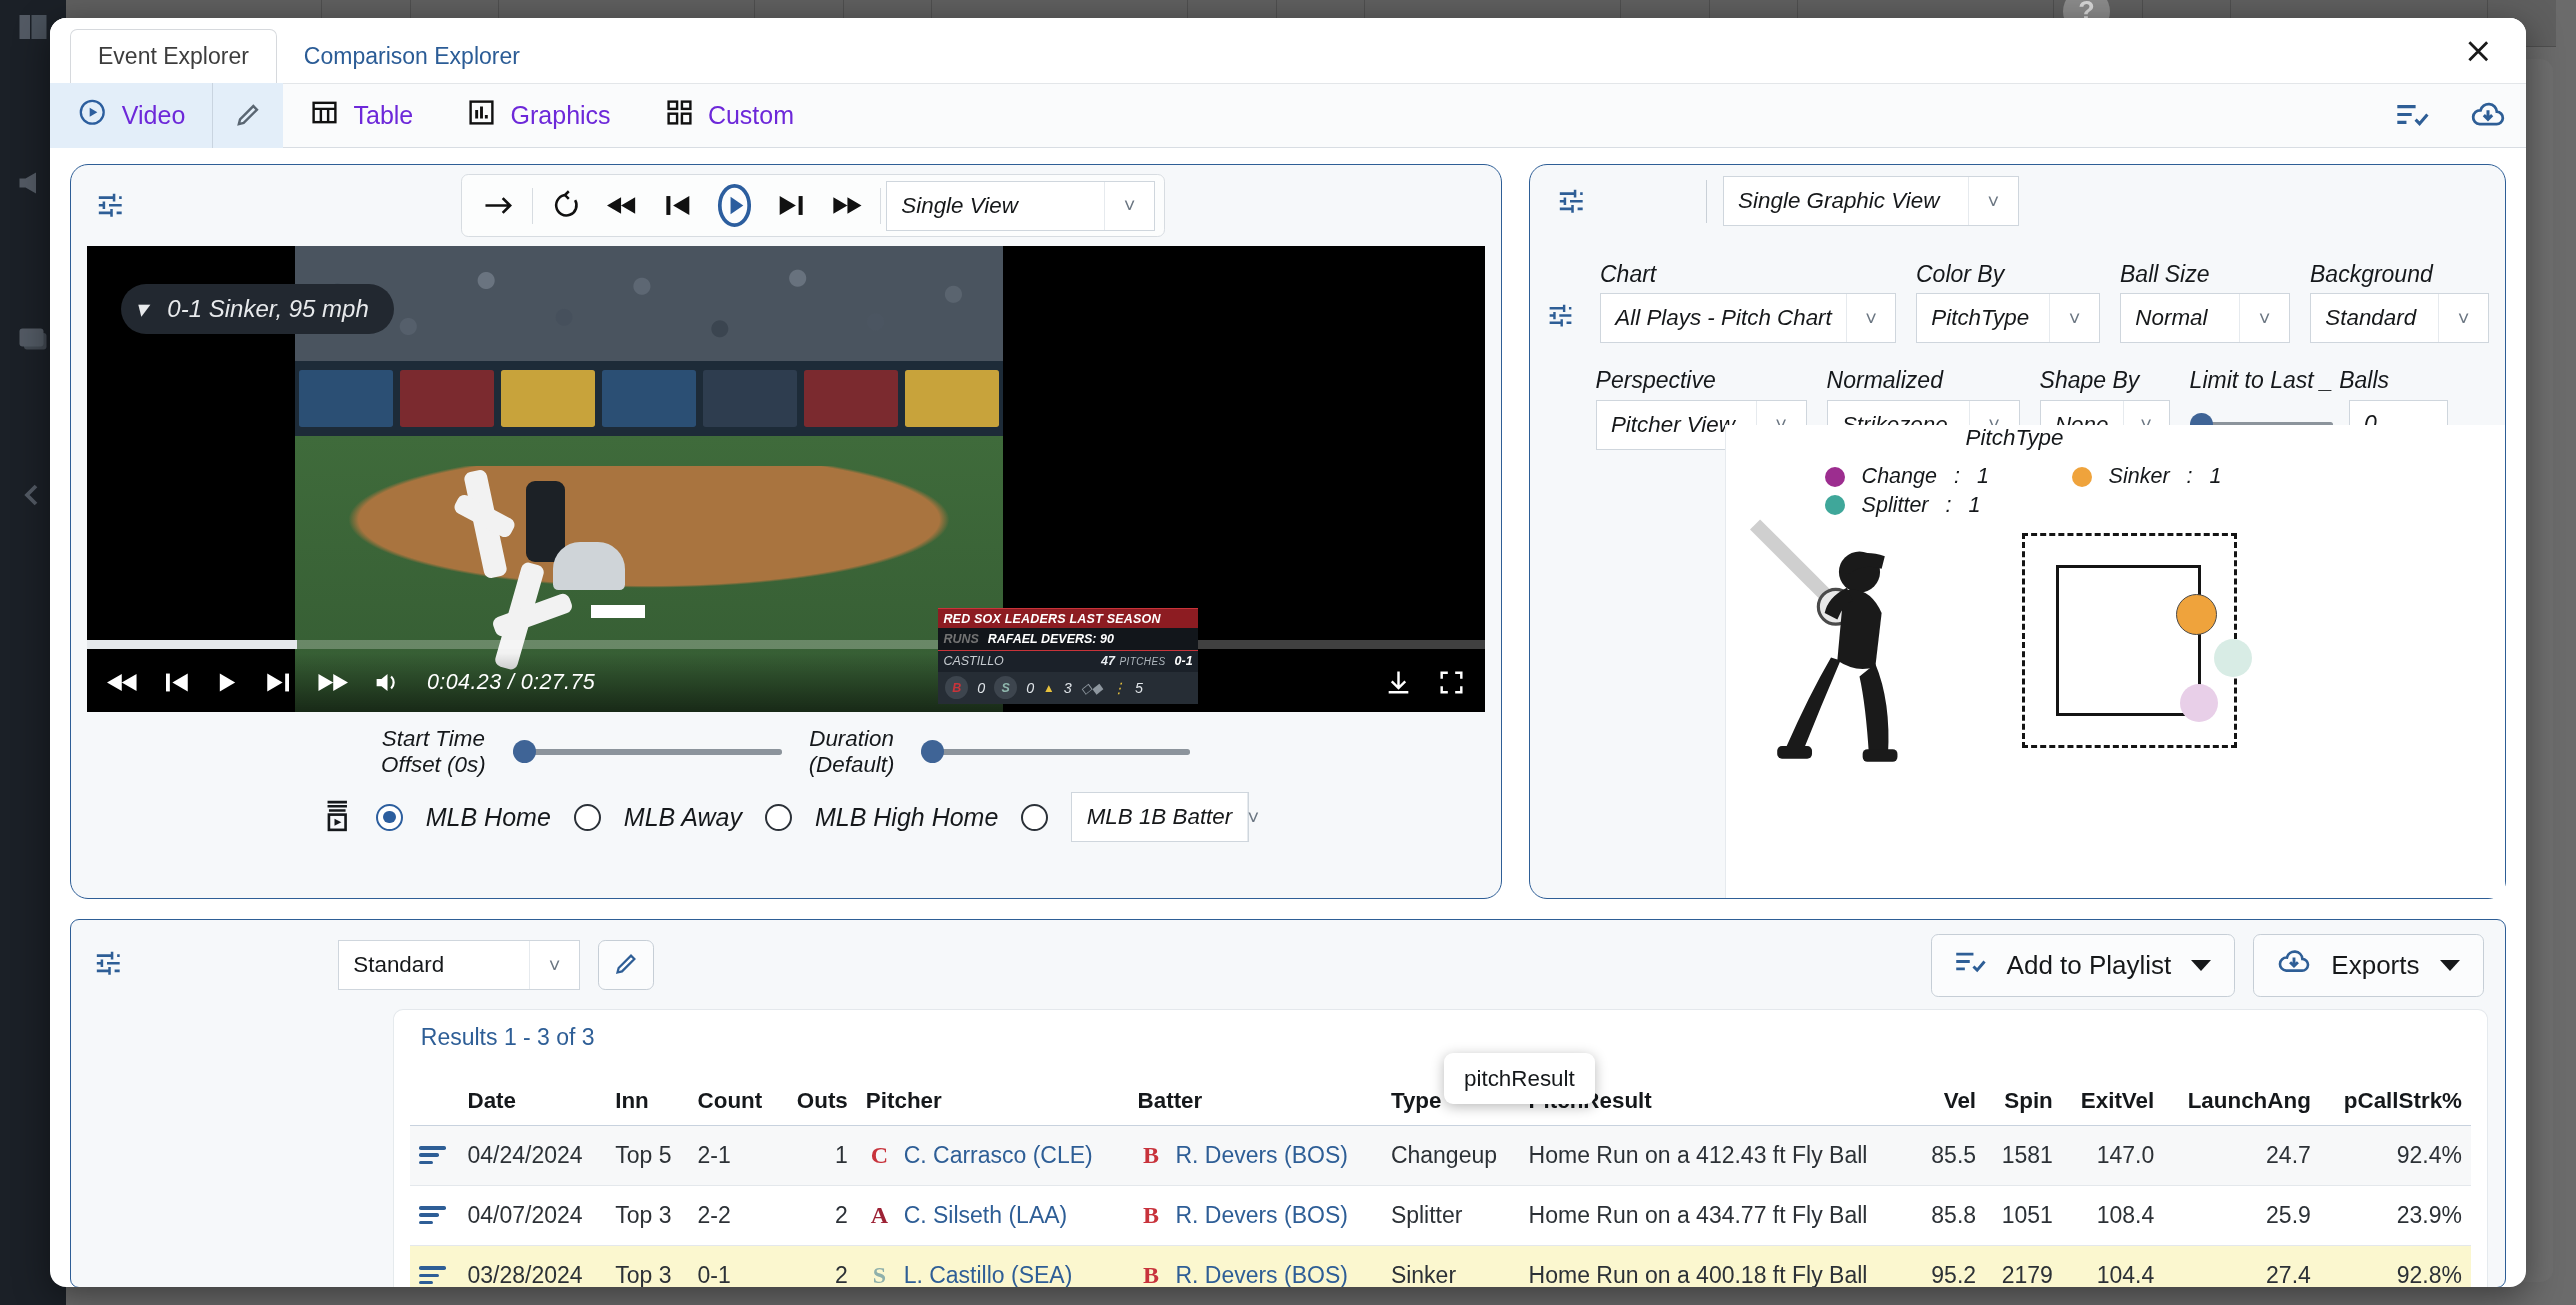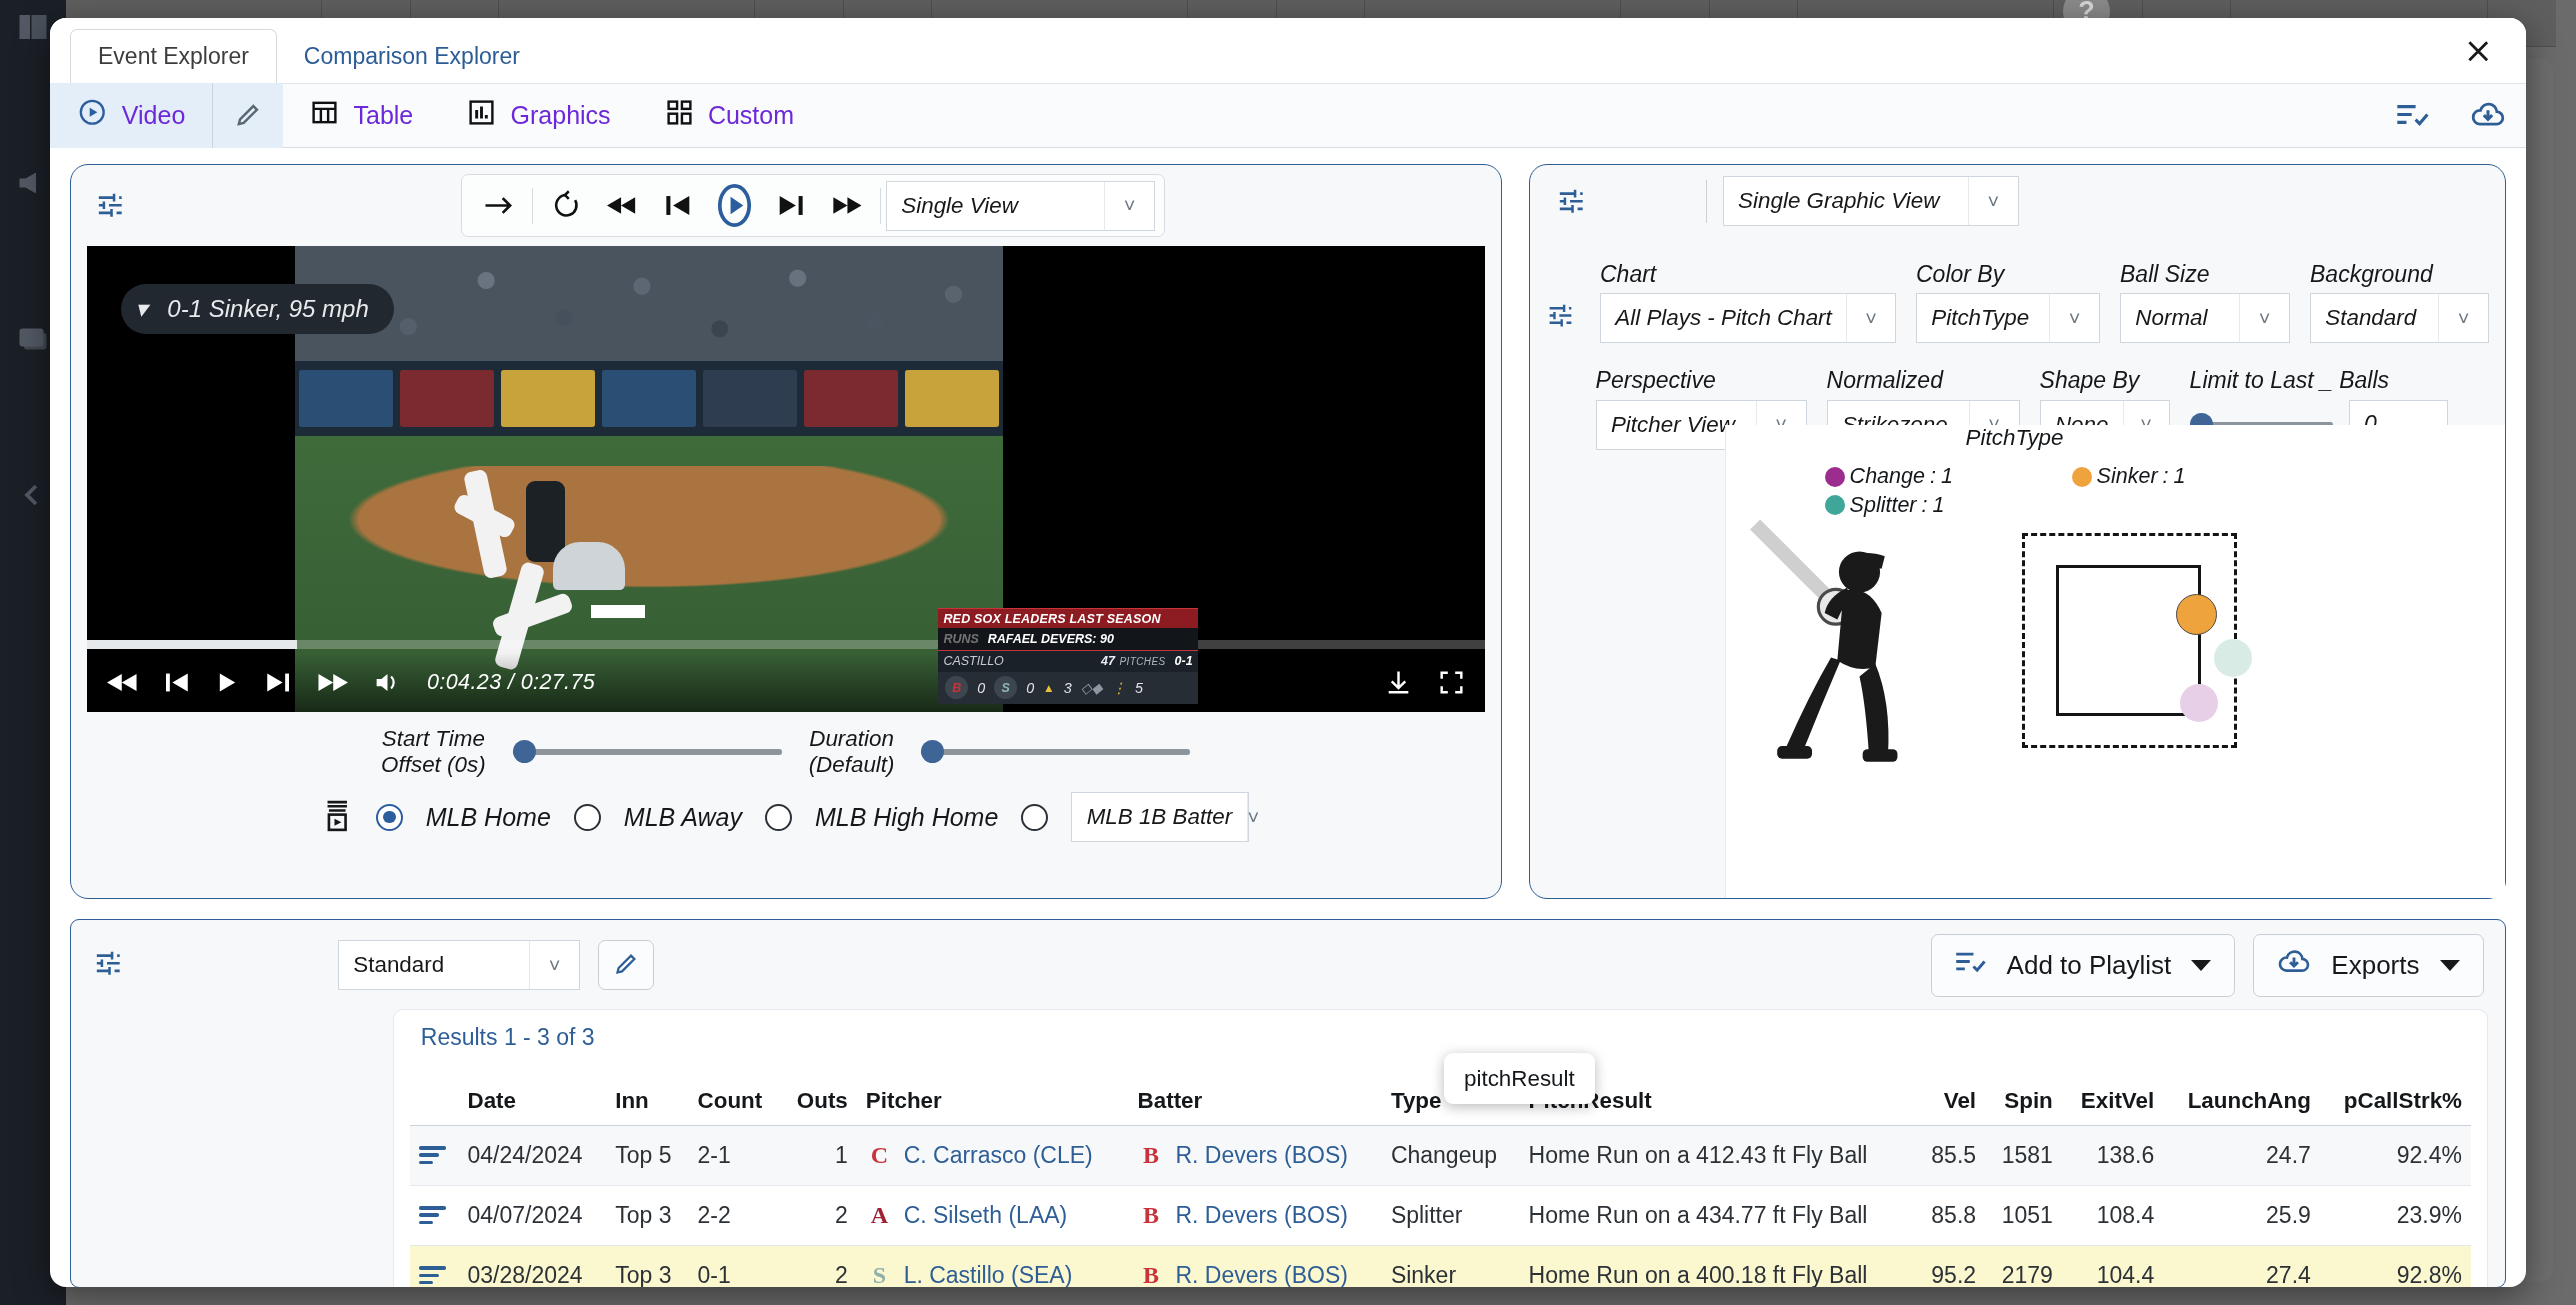--- a/index.html
+++ b/index.html
@@ -231,21 +231,21 @@
             display: flex; align-items: center; padding-left: 14.3px; font-size: 23px; color:#16181a; }
 
   
   #chart-canvas {
     position: absolute; left: 195px; right: 0; top: 260px; bottom: 0;
     background: #fff; border-left: 0.9px solid #e6eaee;
   }
   #legend { position: absolute; left: 99px; top: 16px; width: 421px; }
   #legend-title { position: absolute; left: 240px; top: 0; font-size: 22.4px; color: #15181b; }
   .legend-col { position: absolute; top: 23px; }
-  .legend-item { display: flex; align-items: center; gap: 5px; font-size: 21.5px; color: #15181b;
+  .legend-item { display: flex; align-items: center; gap: 17px; font-size: 21.5px; color: #15181b;
                  margin-bottom: 3.6px; white-space: nowrap; }
   .legend-dot { width: 20px; height: 20px; border-radius: 50%; }
   #batter-figure { position: absolute; left: 16px; top: 90px; width: 197px; height: 269px; }
   #zone-wrap { position: absolute; left: 296px; top: 108px; width: 215px; height: 215px; }
   #zone-dashed { position: absolute; inset: 0; border: 3.6px dashed #141414; }
   #zone-solid { position: absolute; left: 34px; top: 32px; width: 145px; height: 151px;
                 border: 3.6px solid #141414; background: #fff; }
   .pitch-dot { position: absolute; border-radius: 50%; }
 
   
@@ -869,21 +869,21 @@
               <td class="link">
                 <span class="cellflex">
                     <span class="team-logo logo-bos">B</span>
                 <span>R. Devers (BOS)</span>
                   </span>
               </td>
               <td>Changeup</td>
               <td>Home Run on a 412.43 ft Fly Ball</td>
               <td class="num">85.5</td>
               <td class="num">1581</td>
-              <td class="num">138.6</td>
+              <td class="num">147.0</td>
               <td class="num">24.7</td>
               <td class="num">92.4%</td>
             </tr>
             <tr>
               <td>
                   <span class="rowmenu">
                     <i></i>
                     <i></i>
                     <i></i>
                   </span>

